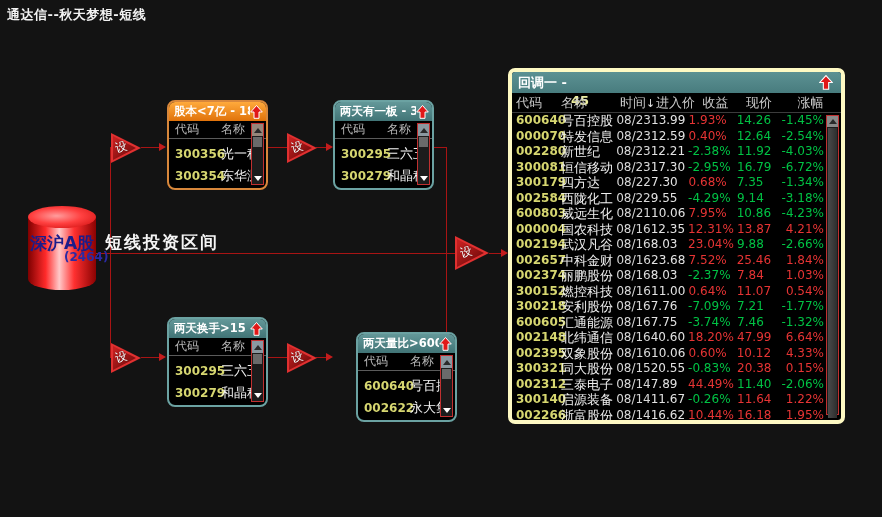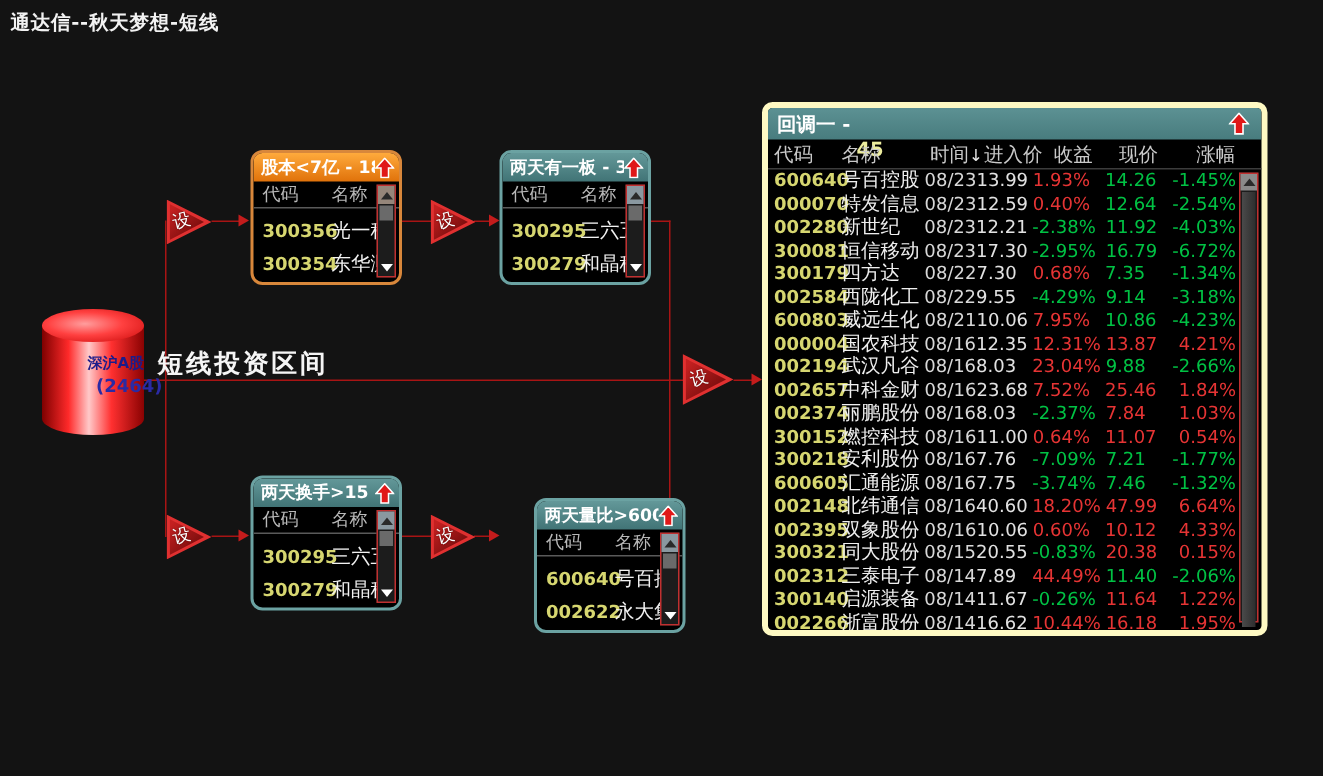--- a/index.html
+++ b/index.html
@@ -22,21 +22,21 @@
   .tri.big{width:34px;height:34px;}
   .tri.big .tlabel{left:5px;top:10px;}
   
   .cyl{position:absolute;left:28px;top:206px;width:68px;height:90px;cursor:pointer;}
   .cyl-body{position:absolute;left:0;top:11px;width:68px;height:73px;
       background:linear-gradient(90deg,#7e0000 0%,#ff2a2a 26%,#ffc9c9 46%,#ff3030 68%,#8a0202 100%);
       border-radius:0 0 34px 34px / 0 0 11px 11px;}
   .cyl-top{position:absolute;left:0;top:0;width:68px;height:22px;border-radius:50%;
       background:radial-gradient(ellipse at 42% 45%,#ff9d9d 0%,#ff4040 45%,#c90808 100%);}
   .cyl-text{position:absolute;left:0;top:30px;width:68px;text-align:center;color:#1c1c8a;font-weight:bold;}
-  .cyl-label{font-size:10px;line-height:14px;text-align:right;}
+  .cyl-label{font-size:17px;line-height:14px;}
   .cyl-count{font-size:12px;line-height:15px;color:#2a2aa4;margin-left:36px;}
   
   #section-label{position:absolute;left:105px;top:231px;color:#f5f5f5;font-size:17px;font-weight:bold;letter-spacing:2px;}
   
   .node{position:absolute;width:101px;height:90px;background:#000;border-radius:8px;
       box-sizing:border-box;overflow:hidden;cursor:pointer;}
   .node.theme-teal{border:2px solid #6ba2a2;}
   .node.theme-orange{border:2px solid #d8873b;}
   .nhead{height:19px;display:flex;align-items:center;padding:0 3px 0 5px;box-sizing:border-box;}
   .theme-teal .nhead{background:linear-gradient(#639899,#417476);}

